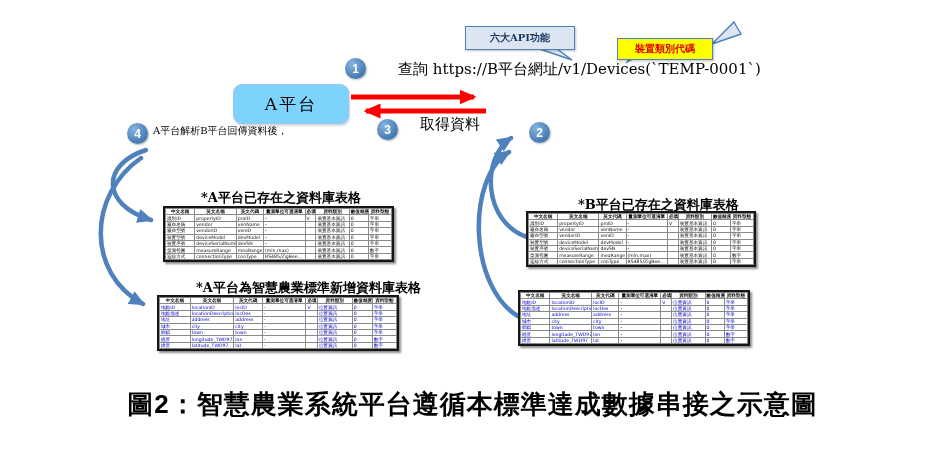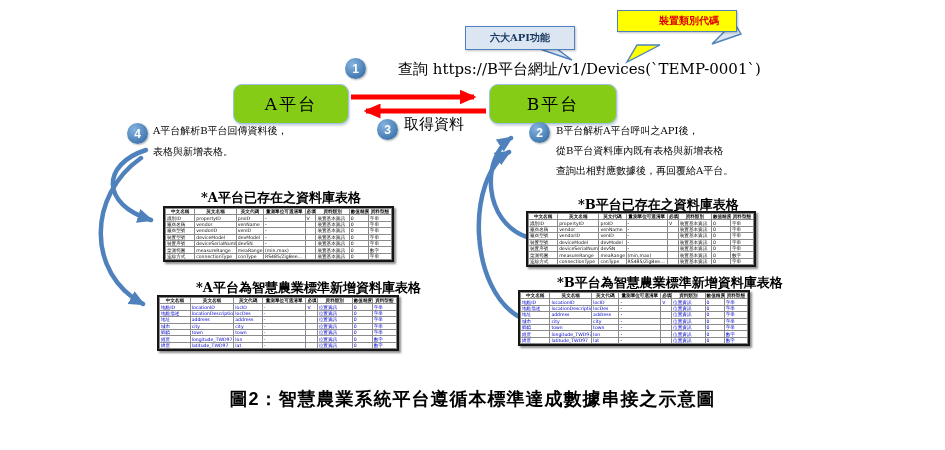--- a/index.html
+++ b/index.html
@@ -12,21 +12,21 @@
   .callout{
     position:absolute;z-index:3;display:flex;align-items:center;justify-content:center;
     border:1.5px solid #4f81bd;font-weight:bold;font-size:10px;
     box-shadow:1px 1px 2px rgba(0,0,0,.25);
   }
   .callout.blue{background:#dce6f2;color:#17375e;}
   .callout.yellow{background:#ffff00;color:#e00000;}
 
   .platform-box{
     position:absolute;z-index:2;display:flex;align-items:center;justify-content:center;
-    background:#84cc16;border:1.6px solid #9dc3e6;border-radius:9px;
+    background:#7dd3fc;border:1.6px solid #9dc3e6;border-radius:9px;
     font-size:17px;letter-spacing:2px;box-shadow:1px 1.5px 2px rgba(120,140,170,.35);
   }
 
   .step-circle{
     position:absolute;z-index:4;width:21px;height:21px;border-radius:50%;
     background:radial-gradient(circle at 35% 30%, #85b3e0, #3f76ae 75%);
     color:#fff;font-family:"Liberation Sans",sans-serif;font-weight:bold;font-size:12px;
     display:flex;align-items:center;justify-content:center;
     box-shadow:1px 1px 2px rgba(0,0,0,.3);
   }
@@ -52,21 +52,21 @@
   .mini-table th:nth-child(3),.mini-table td:nth-child(3){width:12%;}
   .mini-table th:nth-child(4),.mini-table td:nth-child(4){width:19%;}
   .mini-table th:nth-child(5),.mini-table td:nth-child(5){width:4%;}
   .mini-table th:nth-child(6),.mini-table td:nth-child(6){width:15%;}
   .mini-table th:nth-child(7),.mini-table td:nth-child(7){width:8%;}
   .mini-table th:nth-child(8),.mini-table td:nth-child(8){width:10%;}
   .mini-table.blue-table td{color:#0000cc;}
 
   .caption{
     position:absolute;left:0;right:0;top:387px;z-index:2;text-align:center;
-    font-family:"Liberation Sans","DejaVu Sans",sans-serif;font-weight:bold;font-size:18px;
+    font-family:"Liberation Sans","DejaVu Sans",sans-serif;font-weight:bold;font-size:26px;
     letter-spacing:1px;color:#000;
   }
 </style>
 </head>
 <body>
 
 <div id="canvas">
 
   <svg id="arrow-layer" viewBox="0 0 945 450" xmlns="http://www.w3.org/2000/svg">
     <defs>
@@ -106,56 +106,47 @@
       <polygon points="637,45 660,45 627,62" fill="#ffff00" stroke="#4f81bd" stroke-width="1.4"></polygon>
     </g>
     <g>
       <polygon points="734,22 741,34 712,44" fill="#dce6f2" stroke="#4f81bd" stroke-width="1.4"></polygon>
     </g>
   </svg>
 
   <div class="callout blue" style="left:465px;top:26px;width:108px;height:22px;">
     <span>六大API功能</span>
   </div>
-  <div class="callout yellow" style="left:617px;top:10px;width:94px;height:20px;padding-left:24px;">
+  <div class="callout yellow" style="left:617px;top:38px;width:94px;height:20px;">
     <span>裝置類別代碼</span>
   </div>
 
   <div class="step-circle" style="left:345px;top:58px;">
     <span>1</span>
   </div>
   <div class="flow-text" style="left:374px;top:60px;margin-left:24px;">查詢 https://B平台網址/v1/Devices(`TEMP-0001`)</div>
 
   <div class="platform-box" style="left:233px;top:84px;width:114px;height:38px;">
     <span>A平台</span>
   </div>
-  <div class="platform-box" style="left:489px;top:84px;width:126px;height:38px;">
-    <span>B平台</span>
-  </div>
 
   <div class="step-circle" style="left:377px;top:119px;">
     <span>3</span>
   </div>
-  <div class="flow-text" style="left:404px;top:115px;">取得資料</div>
+  <div class="flow-text" style="left:420px;top:115px;">取得資料</div>
 
   <div class="step-circle" style="left:127px;top:123px;">
     <span>4</span>
   </div>
   <div class="note-block" style="left:153px;top:120px;">
     <div>A平台解析B平台回傳資料後，</div>
-    <div>表格與新增表格。</div>
   </div>
 
   <div class="step-circle" style="left:529px;top:122px;">
     <span>2</span>
-  </div>
-  <div class="note-block" style="left:556px;top:121px;line-height:20px;">
-    <div>B平台解析A平台呼叫之API後，</div>
-    <div>從B平台資料庫內既有表格與新增表格</div>
-    <div>查詢出相對應數據後，再回覆給A平台。</div>
   </div>
 
   <div class="tbl-label" style="left:157px;top:189px;">*A平台已存在之資料庫表格</div>
   <div class="mini-table" style="left:163px;top:206px;width:227px;">
       <table>
         <thead>
           <tr>
             <th>中文名稱</th>
             <th>英文名稱</th>
             <th>英文代碼</th>
@@ -414,21 +405,20 @@
             <td>RS485/ZigBee…</td>
             <td></td>
             <td>裝置基本資訊</td>
             <td>0</td>
             <td>字串</td>
           </tr>
         </tbody>
       </table>
     </div>
 
-  <div class="tbl-label" style="left:513px;top:274px;">*B平台為智慧農業標準新增資料庫表格</div>
   <div class="mini-table blue-table" style="left:518px;top:290px;width:228px;">
       <table>
         <thead>
           <tr>
             <th>中文名稱</th>
             <th>英文名稱</th>
             <th>英文代碼</th>
             <th>量測單位可選清單</th>
             <th>必填</th>
             <th>資料類別</th>

